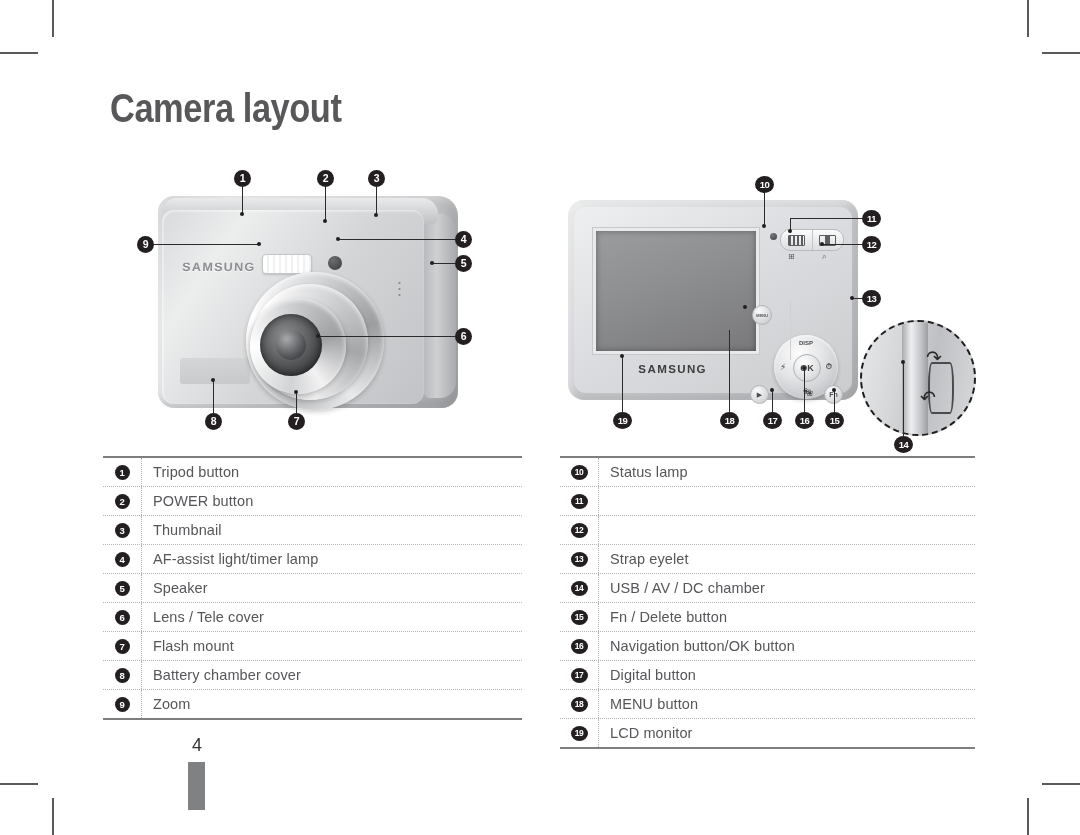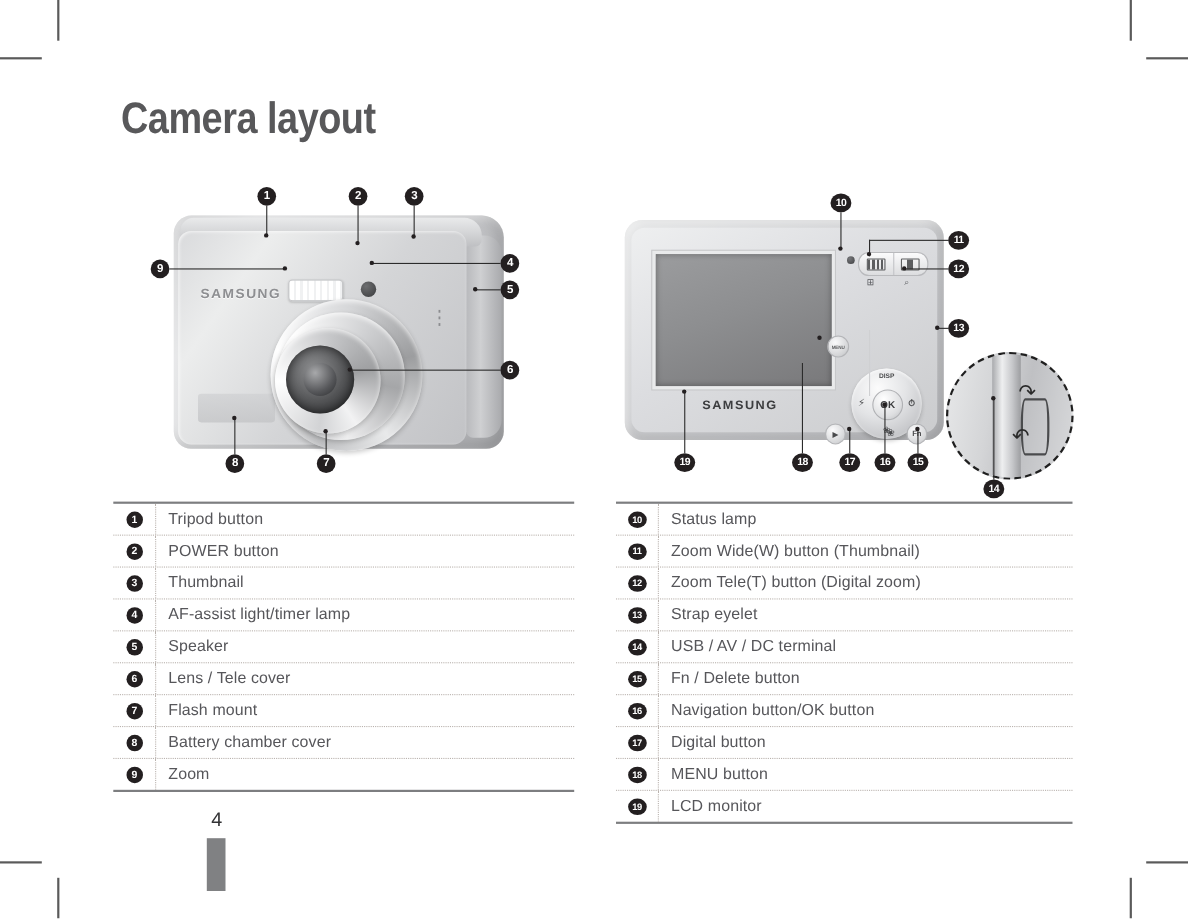--- a/index.html
+++ b/index.html
@@ -596,39 +596,37 @@
   <div class="item-row">
     <div class="item-num">
         <span class="num-circle two">10</span>
       </div>
     <div class="item-label">Status lamp</div>
   </div>
   <div class="item-row">
     <div class="item-num">
         <span class="num-circle two">11</span>
       </div>
-    <div class="item-label">Zoom Wide(W) button (Thumbnail)</div>
   </div>
   <div class="item-row">
     <div class="item-num">
         <span class="num-circle two">12</span>
       </div>
-    <div class="item-label">Zoom Tele(T) button (Digital zoom)</div>
   </div>
   <div class="item-row">
     <div class="item-num">
         <span class="num-circle two">13</span>
       </div>
     <div class="item-label">Strap eyelet</div>
   </div>
   <div class="item-row">
     <div class="item-num">
         <span class="num-circle two">14</span>
       </div>
-    <div class="item-label">USB / AV / DC terminal</div>
+    <div class="item-label">USB / AV / DC chamber</div>
   </div>
   <div class="item-row">
     <div class="item-num">
         <span class="num-circle two">15</span>
       </div>
     <div class="item-label">Fn / Delete button</div>
   </div>
   <div class="item-row">
     <div class="item-num">
         <span class="num-circle two">16</span>

